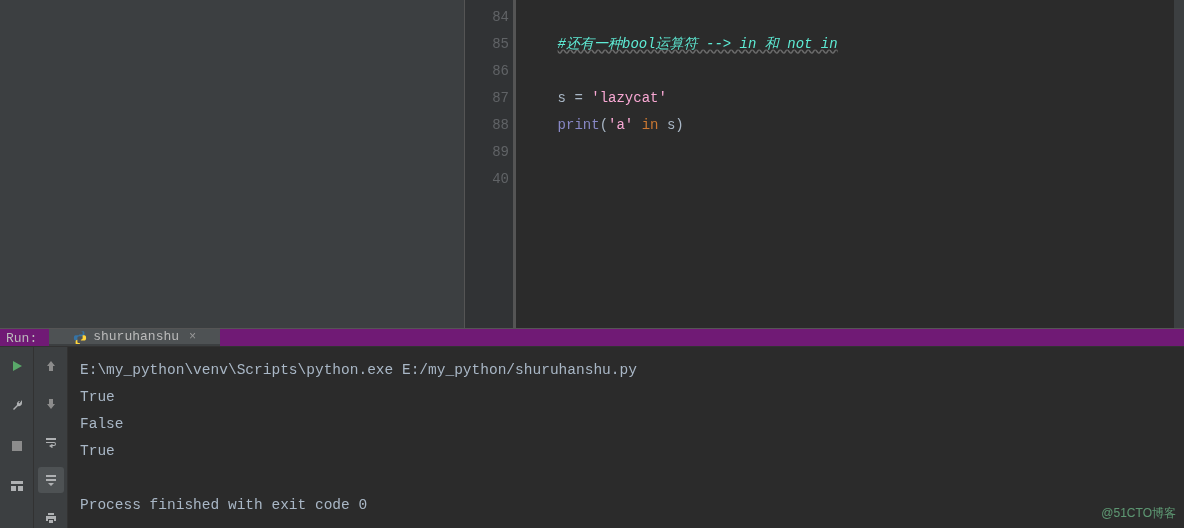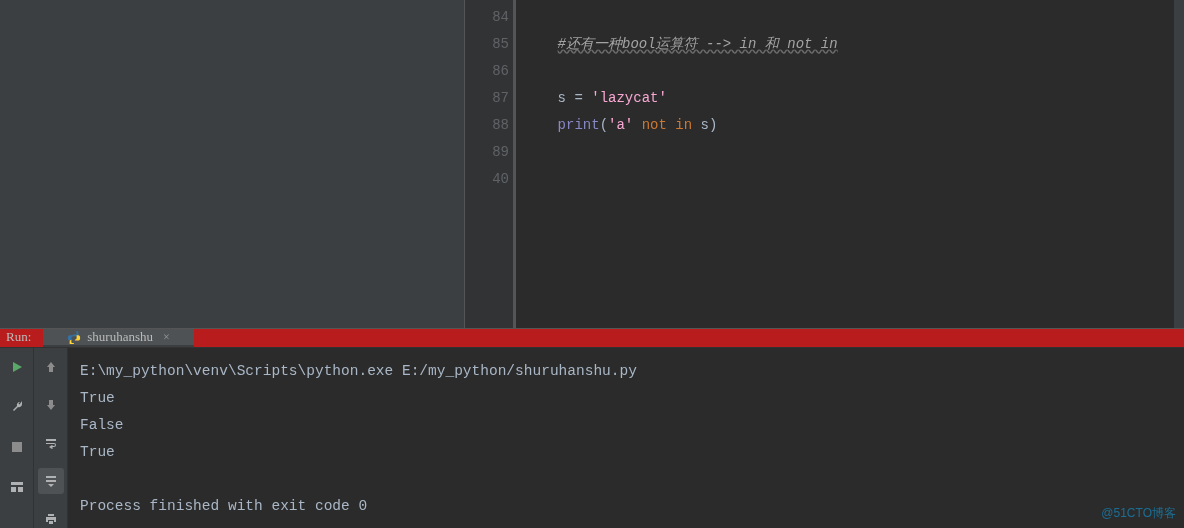--- a/index.html
+++ b/index.html
@@ -43,42 +43,42 @@
   .code {
     flex: 1;
     padding-top: 4px;
     padding-left: 8px;
     line-height: 27px;
     font-size: 14px;
     border-left: 3px solid #555;
     position: relative;
   }
   .code-line { height: 27px; white-space: pre; }
-  .c-comment { color: #a3a3a3; font-style: italic; text-decoration: underline wavy #6b6b6b; font-family: Liberation Mono, monospace; }
+  .c-comment { color: #5eead4; font-style: italic; text-decoration: underline wavy #6b6b6b; font-family: Liberation Mono, monospace; }
   .c-ident { color: #a9b7c6; }
   .c-op { color: #a9b7c6; }
   .c-string { color: #f9a8d4; }
   .c-kw { color: #cc7832; }
   .c-call { color: #8888c6; }
   .c-paren { color: #a9b7c6; }
 
   .run-panel {
     height: 200px;
     width: 100%;
     background: #2b2b2b;
     border-top: 1px solid #555;
     display: flex;
     flex-direction: column;
   }
   .run-header {
     height: 30px;
-    background: #b91c1c;
-    display: flex;
-    align-items: flex-start;
-    font-family: Liberation Serif, serif;
+    background: #701a75;
+    display: flex;
+    align-items: flex-end;
+    font-family: Liberation Mono, monospace;
     font-size: 13px;
     color: #bbbbbb;
     border-bottom: 1px solid #323232;
   }
   .run-label {
     padding: 0 12px 0 6px;
     color: #bbbbbb;
   }
   .run-tab {
     display: flex;
@@ -133,21 +133,21 @@
     font-size: 14.5px;
     line-height: 27px;
     color: #a9b7c6;
     white-space: pre;
     font-family: Consolas, "Courier New", monospace;
   }
   .watermark {
     position: absolute;
     right: 8px;
     bottom: 6px;
-    color: #0ea5e9;
+    color: #86efac;
     font-family: "Segoe UI", Arial, sans-serif;
     font-size: 12px;
     opacity: 0.55;
   }
   .scrollbar-stub {
     position: absolute;
     right: 0; top: 0; bottom: 0;
     width: 10px;
     background: #3c3f41;
   }
@@ -165,21 +165,21 @@
         <div class="gutter-line">87</div>
         <div class="gutter-line">88</div>
         <div class="gutter-line">89</div>
         <div class="gutter-line">40</div>
       </div>
     <div class="code" id="code">
       <div class="code-line"></div>
         <div class="code-line"><span>    </span><span class="c-comment">#还有一种bool运算符 --&gt; in 和 not in</span></div>
         <div class="code-line"></div>
         <div class="code-line"><span>    </span><span class="c-ident">s </span><span class="c-op">= </span><span class="c-string">'lazycat'</span></div>
-        <div class="code-line"><span>    </span><span class="c-call">print</span><span class="c-paren">(</span><span class="c-string">'a'</span><span class="c-ident"> </span><span class="c-kw">not in </span><span class="c-ident">s</span><span class="c-paren">)</span></div>
+        <div class="code-line"><span>    </span><span class="c-call">print</span><span class="c-paren">(</span><span class="c-string">'a'</span><span class="c-ident"> </span><span class="c-kw">in </span><span class="c-ident">s</span><span class="c-paren">)</span></div>
         <div class="scrollbar-stub"></div>
     </div>
   </div>
 </div>
 
 <div class="run-panel">
   <div class="run-header">
     <span class="run-label">Run:</span>
     <div class="run-tab">
       <span class="py-icon">

